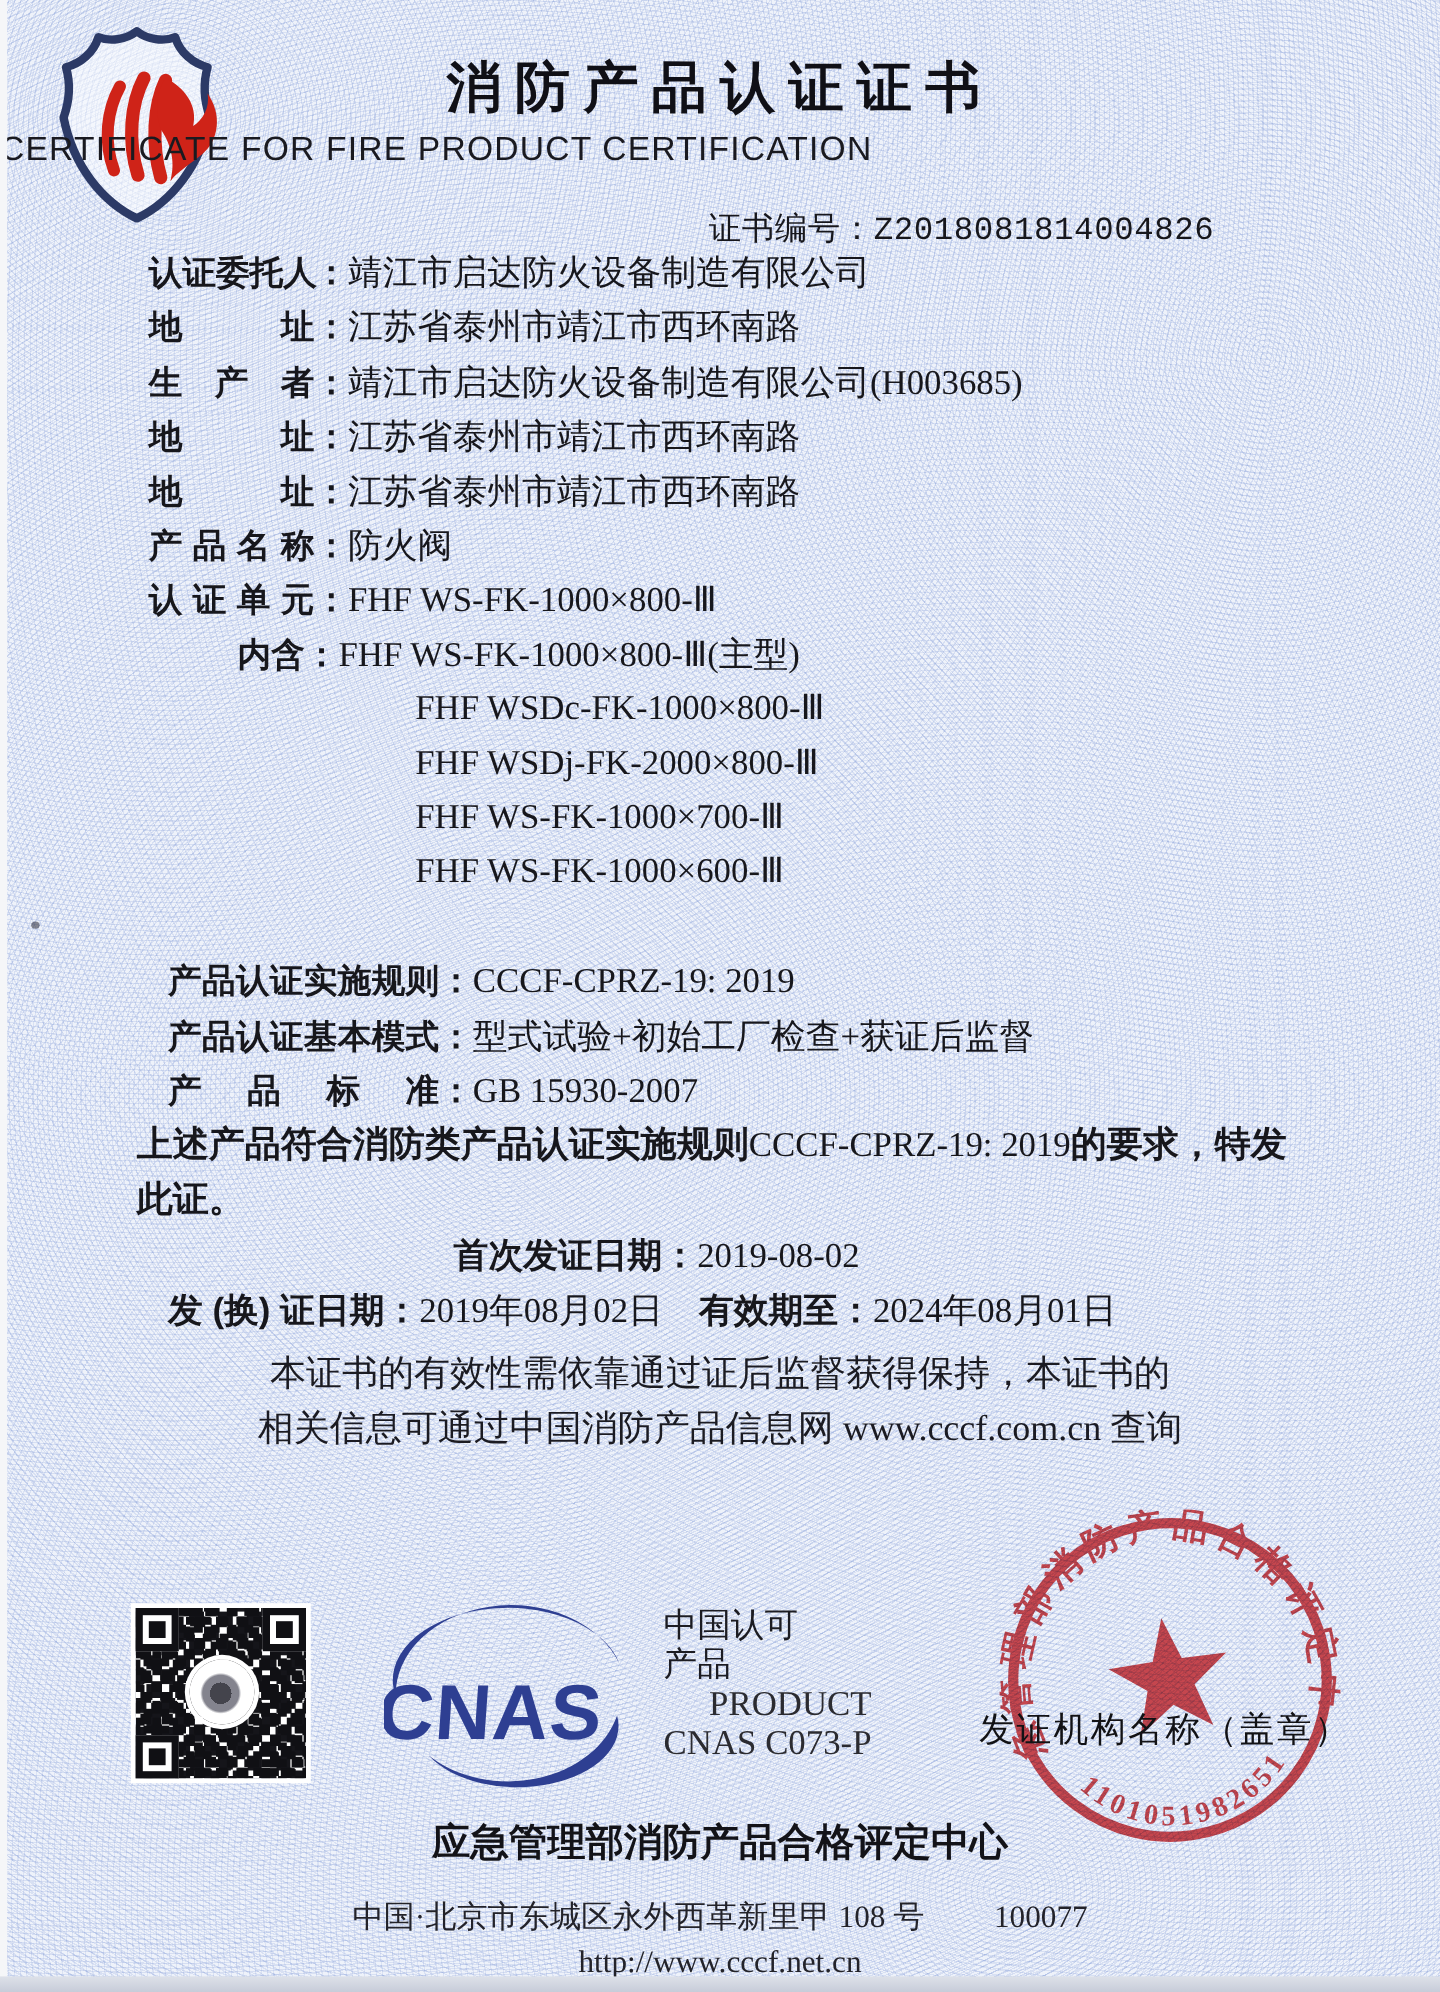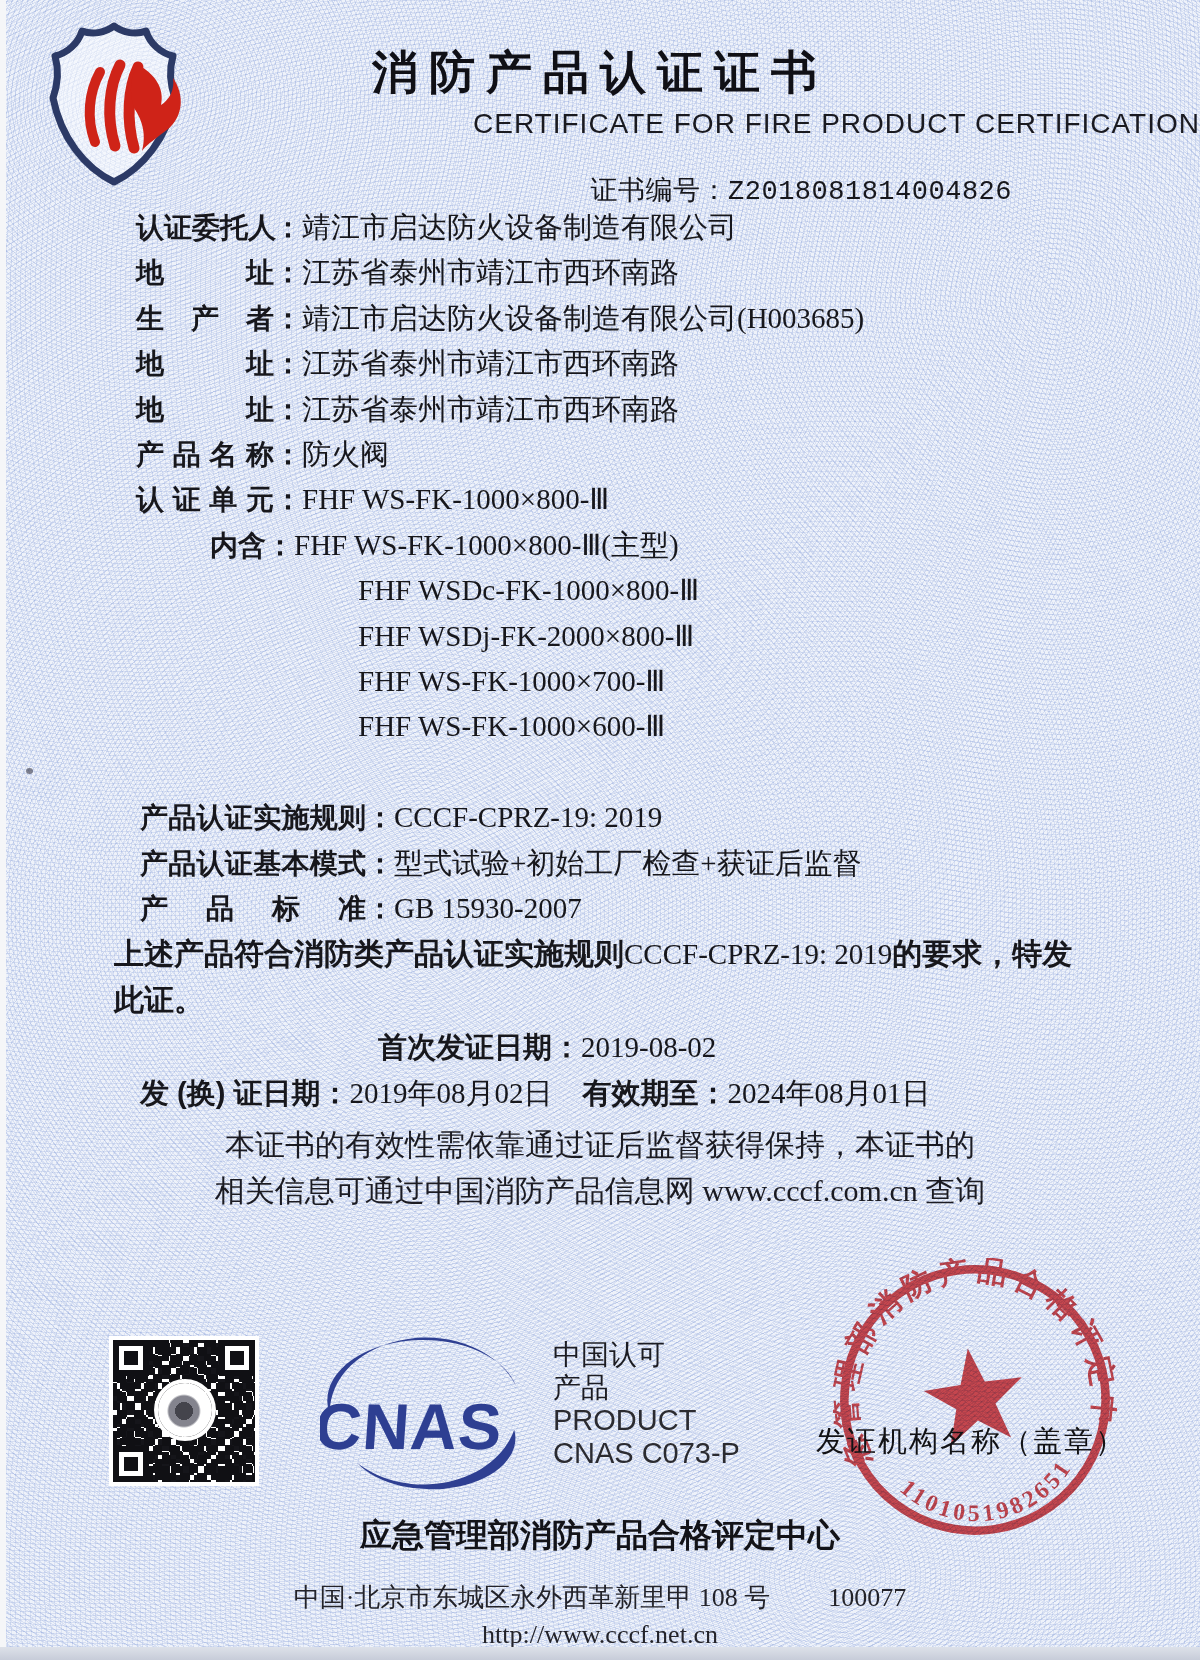--- a/index.html
+++ b/index.html
@@ -11,25 +11,25 @@
       repeating-radial-gradient(circle at 88% 18%, rgba(116,143,210,.18) 0 1px, rgba(255,255,255,0) 1px 5px),
       repeating-radial-gradient(circle at 35% 55%, rgba(116,143,210,.18) 0 1px, rgba(255,255,255,0) 1px 4px),
       repeating-radial-gradient(circle at 70% 95%, rgba(116,143,210,.16) 0 1px, rgba(255,255,255,0) 1px 5px);
     font-family:"Liberation Serif", serif;
     color:#17171c;
   }
   .abs{position:absolute;}
 
   .title{top:42px;left:0;right:0;text-align:center;font-size:46px;font-weight:700;
          letter-spacing:11px;font-family:"Liberation Sans",sans-serif;color:#101016;}
-  .subtitle{top:108px;left:0;right:0;text-align:right;font-size:28px;letter-spacing:1px;
-            font-family:"Liberation Sans",sans-serif;color:#1a1a20;padding-left:11px;}
+  .subtitle{top:108px;left:0;right:0;text-align:left;font-size:28px;letter-spacing:1px;
+            font-family:"Liberation Sans",sans-serif;color:#1a1a20;}
   .certno{top:172px;right:188px;font-size:27px;letter-spacing:.5px;font-family:Liberation Mono, monospace;}
 
-  .fields{left:136px;top:205px;}
+  .fields{left:124px;top:205px;}
   .row{height:45.4px;line-height:45.4px;font-size:29px;white-space:nowrap;}
   .lab{font-family:"Liberation Sans",sans-serif;font-weight:700;font-size:28px;}
   .jlab{display:inline-block;text-align:justify;text-align-last:justify;}
   .w5{width:138px;}
   .w8{width:226px;}
   .sub{margin-left:222px;}
   .contains-row{margin-left:74px;}
 
   .rules{left:140px;top:795px;}
   .rules .row{height:45.6px;line-height:45.6px;}
@@ -56,21 +56,21 @@
   .qf::after{content:"";position:absolute;inset:5px;background:#101014;}
   .qf.tl{left:0;top:0;} .qf.tr{right:0;top:0;} .qf.bl{left:0;bottom:0;}
   .qc{position:absolute;left:45px;top:43px;width:54px;height:54px;border-radius:50%;
       background:radial-gradient(circle at 48% 52%, #44444c 0 9px, #84848e 9px 15px, #ffffff 17px);
       box-shadow:0 0 0 4px #fff;}
   .qr-caption{left:118px;top:1486px;font-size:29px;line-height:35px;color:#1c1c22;
               font-family:"Liberation Sans",sans-serif;font-weight:500;}
 
   .cnas-logo{left:320px;top:1326px;}
   .accred{left:553px;top:1338px;font-size:28px;line-height:33px;color:#1c1c22;}
-  .accred .lat{font-family:Liberation Sans, sans-serif;font-size:29px;color:#2b2b30;}
+  .accred .lat{font-family:Liberation Serif, serif;font-size:29px;color:#2b2b30;text-align:right;}
 
   .stamp{left:833px;top:1258px;mix-blend-mode:multiply;opacity:.92;}
   .stamp-caption{left:816px;top:1422px;font-size:29px;letter-spacing:2px;color:#121215;z-index:5;}
 
   .footer-org{left:0;right:0;top:1514px;text-align:center;font-size:32px;font-weight:700;
               font-family:"Liberation Sans",sans-serif;color:#131318;}
   .footer-addr{left:0;right:0;top:1580px;text-align:center;font-size:26px;color:#23232a;}
   .footer-addr .pc{margin-left:58px;}
   .footer-url{left:0;right:0;top:1620px;text-align:center;font-size:26px;color:#23232a;}
 

